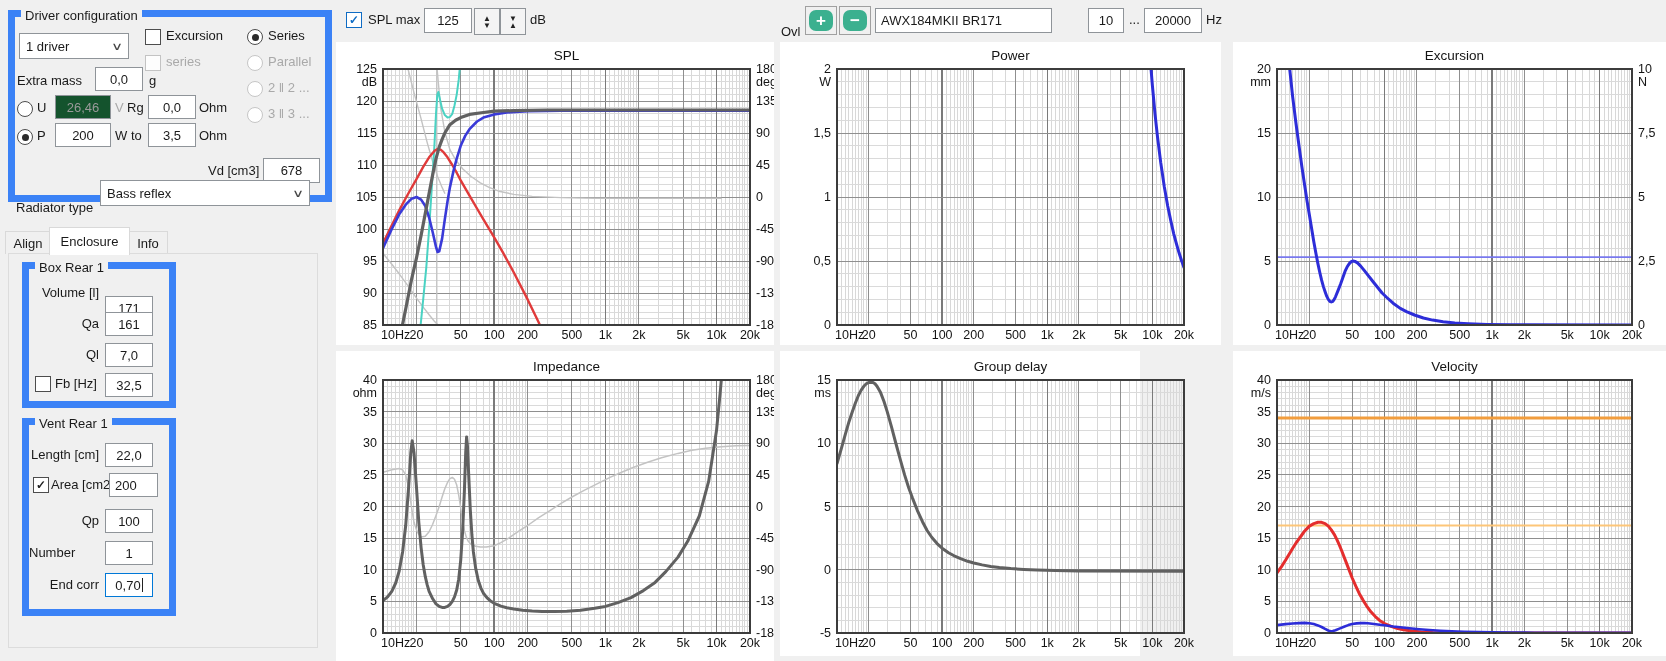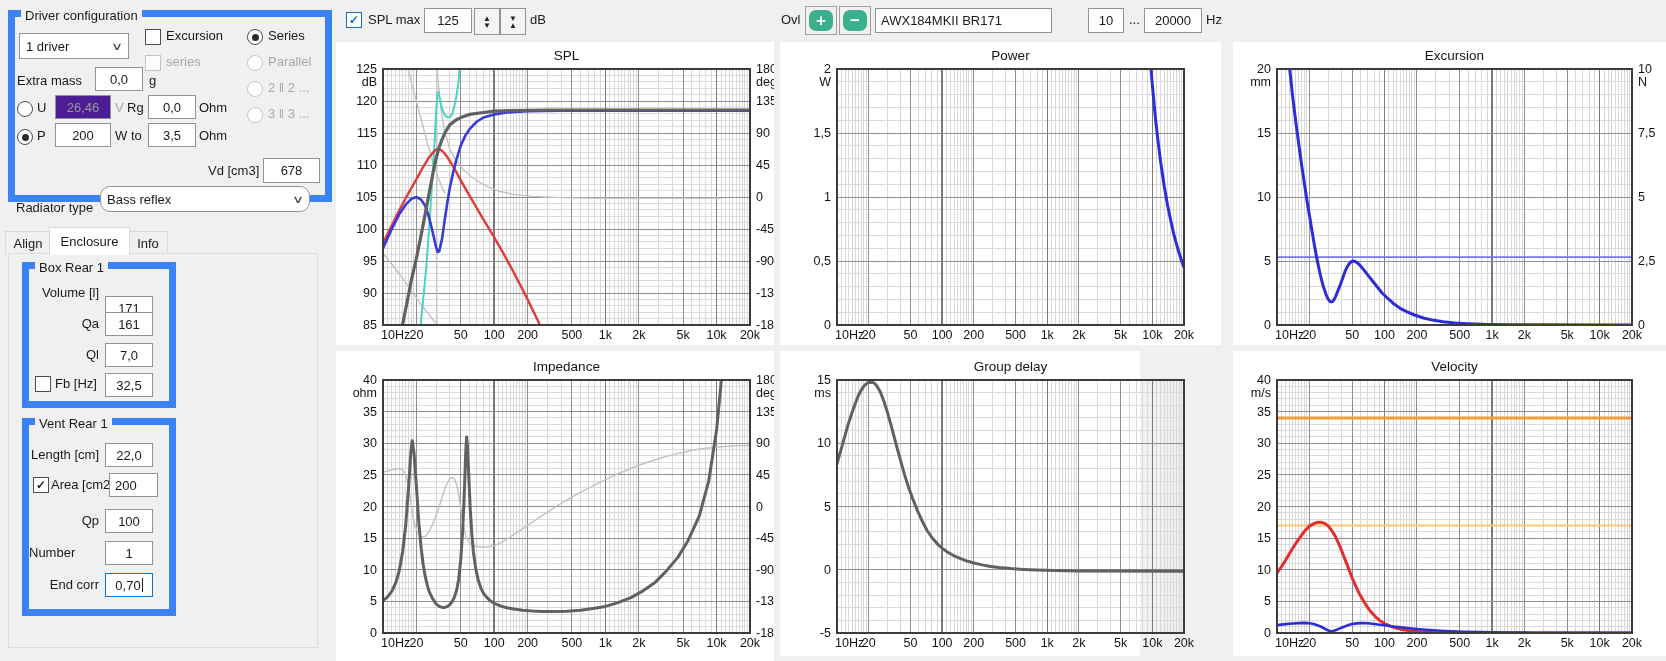--- a/index.html
+++ b/index.html
@@ -5,21 +5,21 @@
   html,body{margin:0;padding:0;background:#e8e8e8;}
   .app{position:relative;width:1666px;height:661px;background:#f0f0f0;overflow:hidden;
        font-family:"Liberation Sans",sans-serif;font-size:13px;color:#1a1a1a;}
   .abs{position:absolute;}
   
   .lbl{position:absolute;white-space:nowrap;line-height:16px;}
   .lbl.gray{color:#a9a9a9;}
   .field{position:absolute;background:#fff;border:1px solid #8f9499;height:22px;
          display:flex;align-items:center;justify-content:center;white-space:nowrap;overflow:hidden;}
   .field.left{justify-content:flex-start;padding-left:5px;}
-  .field.disabled{background:#4c1d95;color:#9a9a9a;}
+  .field.disabled{background:#14532d;color:#9a9a9a;}
   .field.focused{border:1px solid #0078d7;}
   .caret{display:inline-block;width:1px;height:14px;background:#222;margin-left:1px;}
   .combo{position:absolute;background:#fff;border:1px solid #8f9499;display:flex;align-items:center;
          padding-left:6px;justify-content:space-between;}
   .combo .chev{color:#474747;font-size:11px;margin-right:7px;transform:scaleX(1.5);}
   .cbox{position:absolute;width:14px;height:14px;background:#fff;border:1px solid #4d4d4d;
         display:flex;align-items:center;justify-content:center;font-size:12px;font-weight:bold;color:#222;line-height:12px;}
   .cbox.blue{border-color:#0f6cc4;color:#0f6cc4;}
   .cbox.disabled{border-color:#c3c3c3;background:#fdfdfd;}
   .radio{position:absolute;width:14px;height:14px;background:#fff;border:1px solid #4d4d4d;border-radius:50%;
@@ -97,21 +97,21 @@
       <div class="field" style="left:40px;top:106px;width:54px;">200</div>
       <span class="lbl" style="left:100px;top:111px;">W to</span>
       <div class="field" style="left:133px;top:106px;width:46px;">3,5</div>
       <span class="lbl" style="left:184px;top:111px;">Ohm</span>
 
       <span class="lbl" style="left:193px;top:146px;">Vd [cm3]</span>
       <div class="field" style="left:248px;top:141px;width:55px;height:23px;">678</div>
     </div>
 
     <span class="lbl" style="left:16px;top:200px;">Radiator type</span>
-    <div class="combo" style="left:100px;top:186px;width:202px;height:24px;border-radius:10px;">
+    <div class="combo" style="left:100px;top:180px;width:202px;height:24px;">
       <span>Bass reflex</span>
       <span class="chev">∨</span>
     </div>
 
     <div class="tab" style="left:5px;top:231px;width:44px;height:22px;">
         <span>Align</span>
       </div>
     <div class="tab active" style="left:49px;top:227px;width:79px;height:27px;">
         <span>Enclosure</span>
       </div>
@@ -159,21 +159,21 @@
     <div class="sqbtn" style="left:142px;top:8px;width:24px;height:25px;">
       <span>▲</span>
       <span>▼</span>
     </div>
     <div class="sqbtn" style="left:168px;top:8px;width:24px;height:25px;">
       <span>▼</span>
       <span>▲</span>
     </div>
     <span class="lbl" style="left:198px;top:12px;">dB</span>
 
-    <span class="lbl" style="left:449px;top:12px;">Ovl</span>
+    <span class="lbl" style="left:449px;top:24px;">Ovl</span>
     <div class="greenbtn" style="left:473px;top:6px;width:30px;height:27px;">
       <span class="pill">+</span>
     </div>
     <div class="greenbtn" style="left:507px;top:6px;width:30px;height:27px;">
       <span class="pill">−</span>
     </div>
     <div class="field left" style="left:543px;top:8px;width:170px;height:23px;">AWX184MKII BR171</div>
 
     <div class="field" style="left:756px;top:8px;width:34px;height:23px;">10</div>
     <span class="lbl" style="left:797px;top:12px;">...</span>

